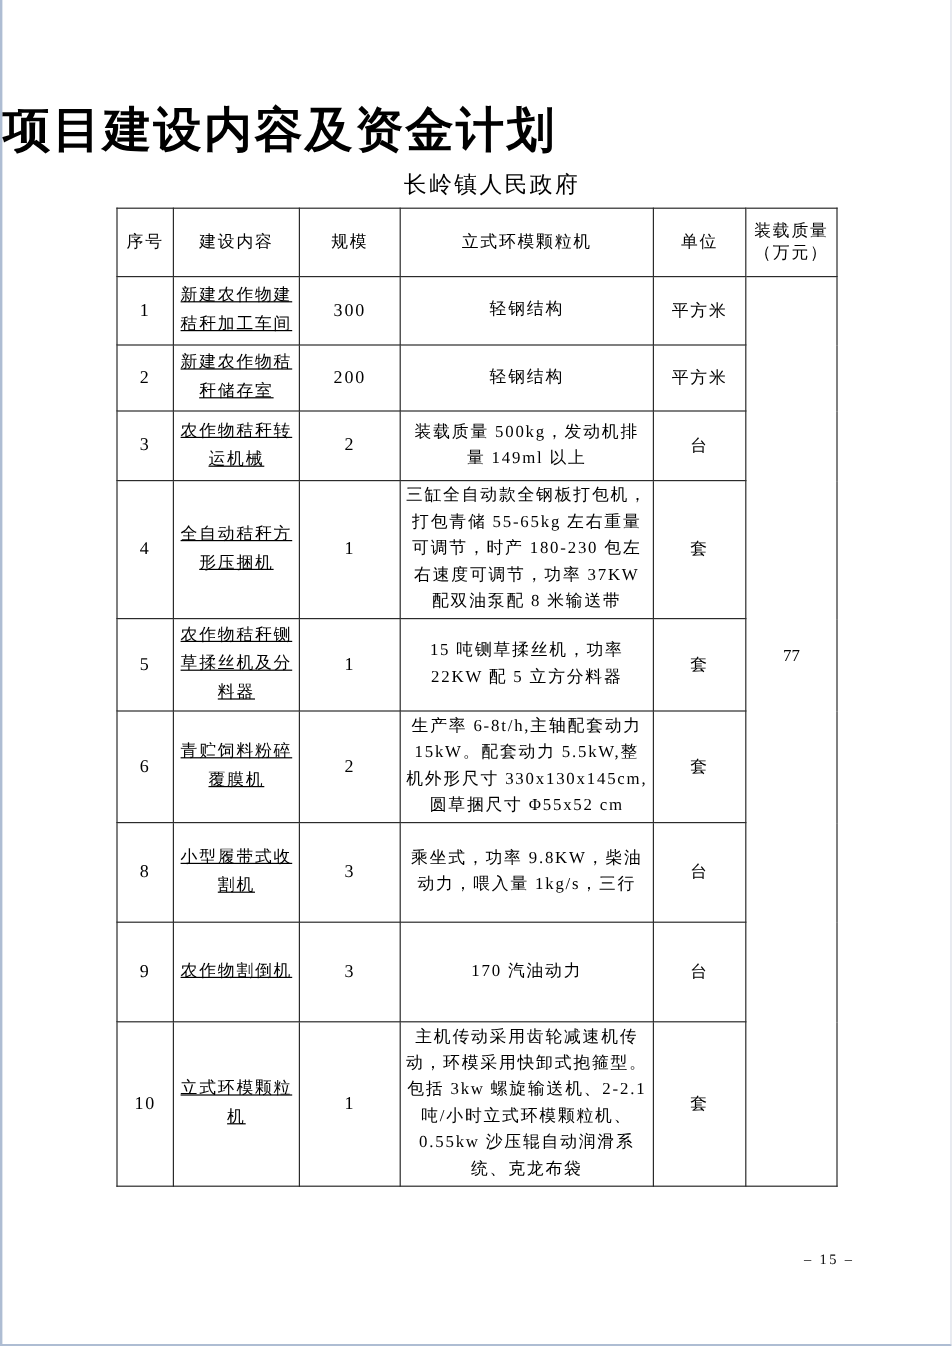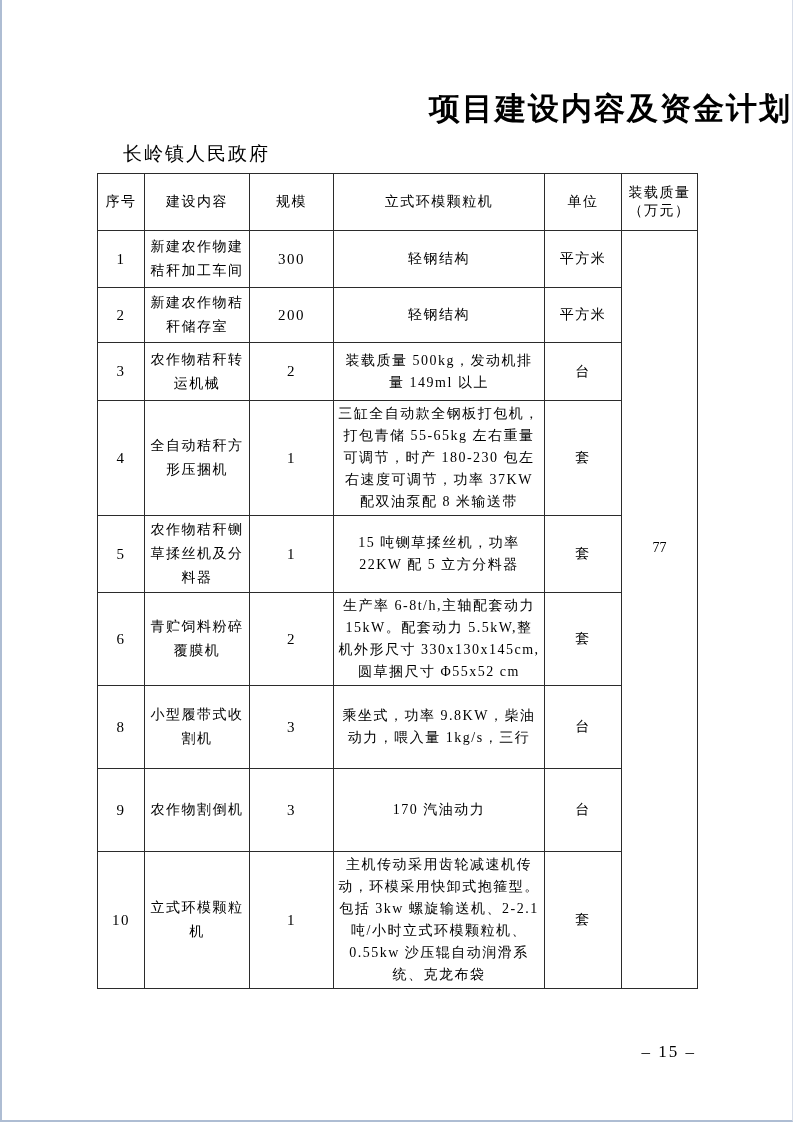--- a/index.html
+++ b/index.html
@@ -16,34 +16,34 @@
     margin: 0 auto;
     background: #ffffff;
     border-left: 2px solid #aebdd3;
     border-right: 1px solid #d7dde8;
     border-bottom: 2px solid #aebdd3;
     box-sizing: border-box;
     overflow: hidden;
   }
   .doc-title {
     padding-top: 92px;
-    text-align: right;
-    font-size: 31px;
+    text-align: left;
+    font-size: 40px;
     line-height: 34px;
     font-weight: bold;
     letter-spacing: 2px;
   }
   .content {
     width: 600px;
     margin: 0 auto;
   }
   .subtitle-row {
     margin-top: 15px;
     display: flex;
-    justify-content: flex-start;
+    justify-content: center;
     align-items: baseline;
     font-size: 19px;
     letter-spacing: 2px;
   }
   .subtitle-row .left {
     padding-left: 26px;
   }
   table.main-table {
     margin-top: 6px;
     border-collapse: collapse;
@@ -65,29 +65,29 @@
   thead tr { height: 57px; margin-left: 20px; }
   tbody tr.r0 { height: 57px; }
   tbody tr.r1 { height: 55px; }
   tbody tr.r2 { height: 58px; }
   tbody tr.r3 { height: 110px; }
   tbody tr.r4 { height: 75px; }
   tbody tr.r5 { height: 87px; }
   tbody tr.r6 { height: 83px; }
   tbody tr.r7 { height: 83px; }
   tbody tr.r8 { height: 137px; }
-  td.c-content { line-height: 24px; padding: 2px 6px; }
+  td.c-content { line-height: 24px; padding: 2px 6px; text-decoration: underline; }
   td.c-spec { line-height: 22px; letter-spacing: 1px; margin-left: 29px; }
   td.c-invest div { transform: translateY(-62px); letter-spacing: 0; }
   td.c-no, td.c-scale { letter-spacing: 0; font-size: 15px; }
   .page-number {
     position: absolute;
     top: 1042px;
-    right: 96px;
-    font-size: 17px;
+    right: 80px;
+    font-size: 12px;
     letter-spacing: 2px;
   }
 </style>
 </head>
 <body>
 
 <div class="page">
 
   <div class="doc-title">项目建设内容及资金计划</div>
 

